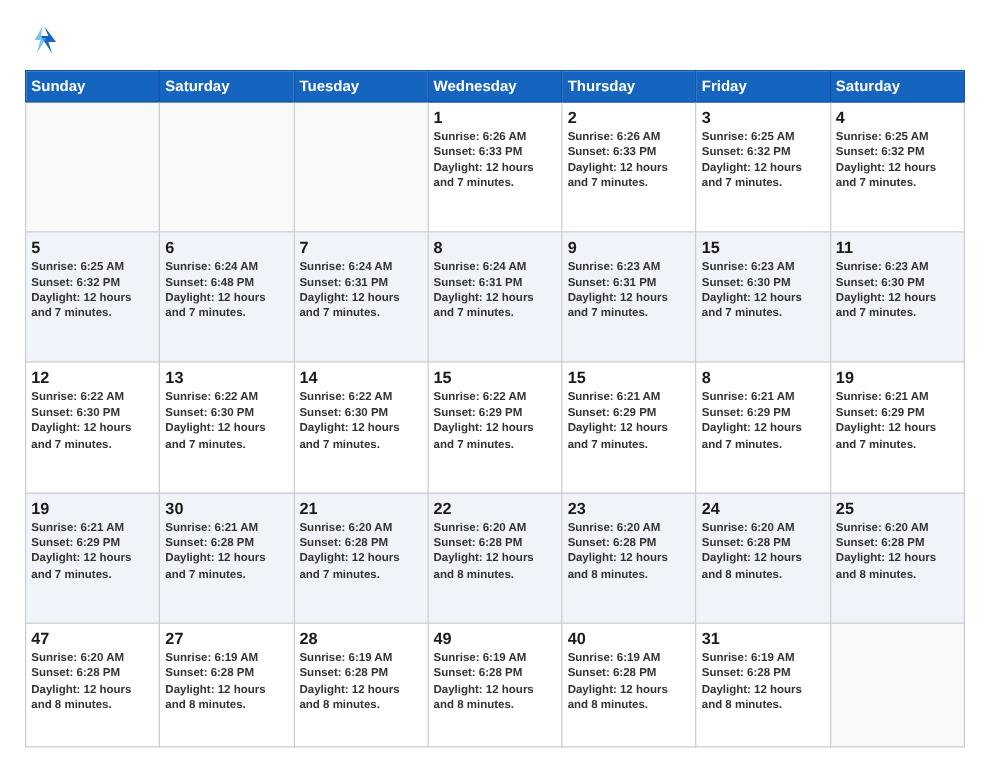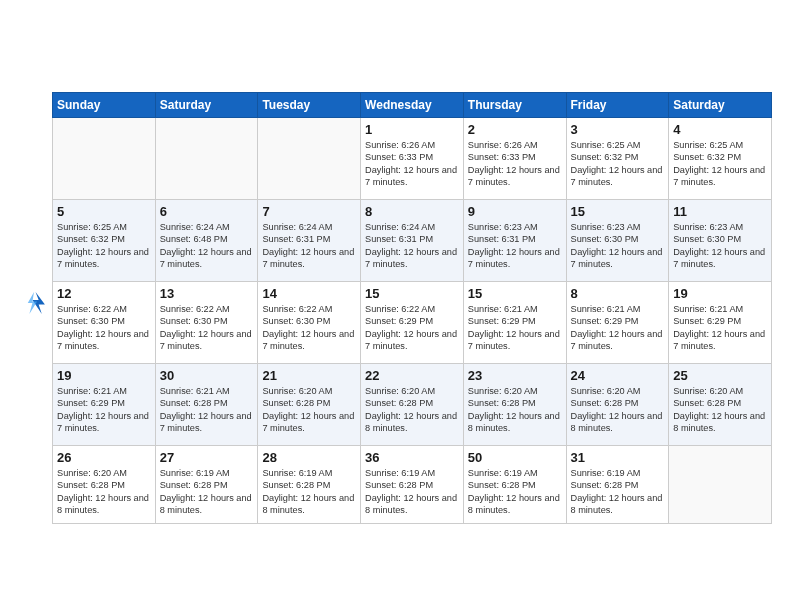--- a/index.html
+++ b/index.html
@@ -8,22 +8,21 @@
       height: 612px;
       background: #fff;
       font-family: Arial, sans-serif;
       overflow: hidden;
     }
     .page {
       width: 792px;
       height: 612px;
       padding: 18px 20px 14px 20px;
       display: flex;
-      flex-direction: row;
-      align-items: center;
+      flex-direction: column;
     }
     .header {
       display: flex;
       justify-content: space-between;
       align-items: flex-start;
       margin-bottom: 10px;
     }
     .logo {
       display: flex;
       align-items: center;
@@ -78,20 +77,21 @@
       font-size: 13px;
       font-weight: bold;
       color: #1a1a1a;
       margin-bottom: 2px;
       display: block;
     }
     .day-detail {
       font-size: 9.2px;
       color: #333;
       line-height: 1.35;
+      font-weight: bold;
     }
     .empty-cell {
       background: #f9f9f9;
     }
     .row-shaded td {
       background-color: #f0f4fa;
     }
   </style>
 </head>
 <body>
@@ -308,49 +308,49 @@
           <td>
             <span class="day-number">25</span>
             <div class="day-detail">Sunrise: 6:20 AM
 Sunset: 6:28 PM
 Daylight: 12 hours
 and 8 minutes.</div>
           </td>
         </tr>
         <tr>
           <td>
-            <span class="day-number">26</span>
+            <span class="day-number">47</span>
             <div class="day-detail">Sunrise: 6:20 AM
 Sunset: 6:28 PM
 Daylight: 12 hours
 and 8 minutes.</div>
           </td>
           <td>
             <span class="day-number">27</span>
             <div class="day-detail">Sunrise: 6:19 AM
 Sunset: 6:28 PM
 Daylight: 12 hours
 and 8 minutes.</div>
           </td>
           <td>
             <span class="day-number">28</span>
             <div class="day-detail">Sunrise: 6:19 AM
 Sunset: 6:28 PM
 Daylight: 12 hours
 and 8 minutes.</div>
           </td>
           <td>
-            <span class="day-number">36</span>
-            <div class="day-detail">Sunrise: 6:19 AM
-Sunset: 6:28 PM
-Daylight: 12 hours
-and 8 minutes.</div>
-          </td>
-          <td>
-            <span class="day-number">50</span>
+            <span class="day-number">49</span>
+            <div class="day-detail">Sunrise: 6:19 AM
+Sunset: 6:28 PM
+Daylight: 12 hours
+and 8 minutes.</div>
+          </td>
+          <td>
+            <span class="day-number">40</span>
             <div class="day-detail">Sunrise: 6:19 AM
 Sunset: 6:28 PM
 Daylight: 12 hours
 and 8 minutes.</div>
           </td>
           <td>
             <span class="day-number">31</span>
             <div class="day-detail">Sunrise: 6:19 AM
 Sunset: 6:28 PM
 Daylight: 12 hours

